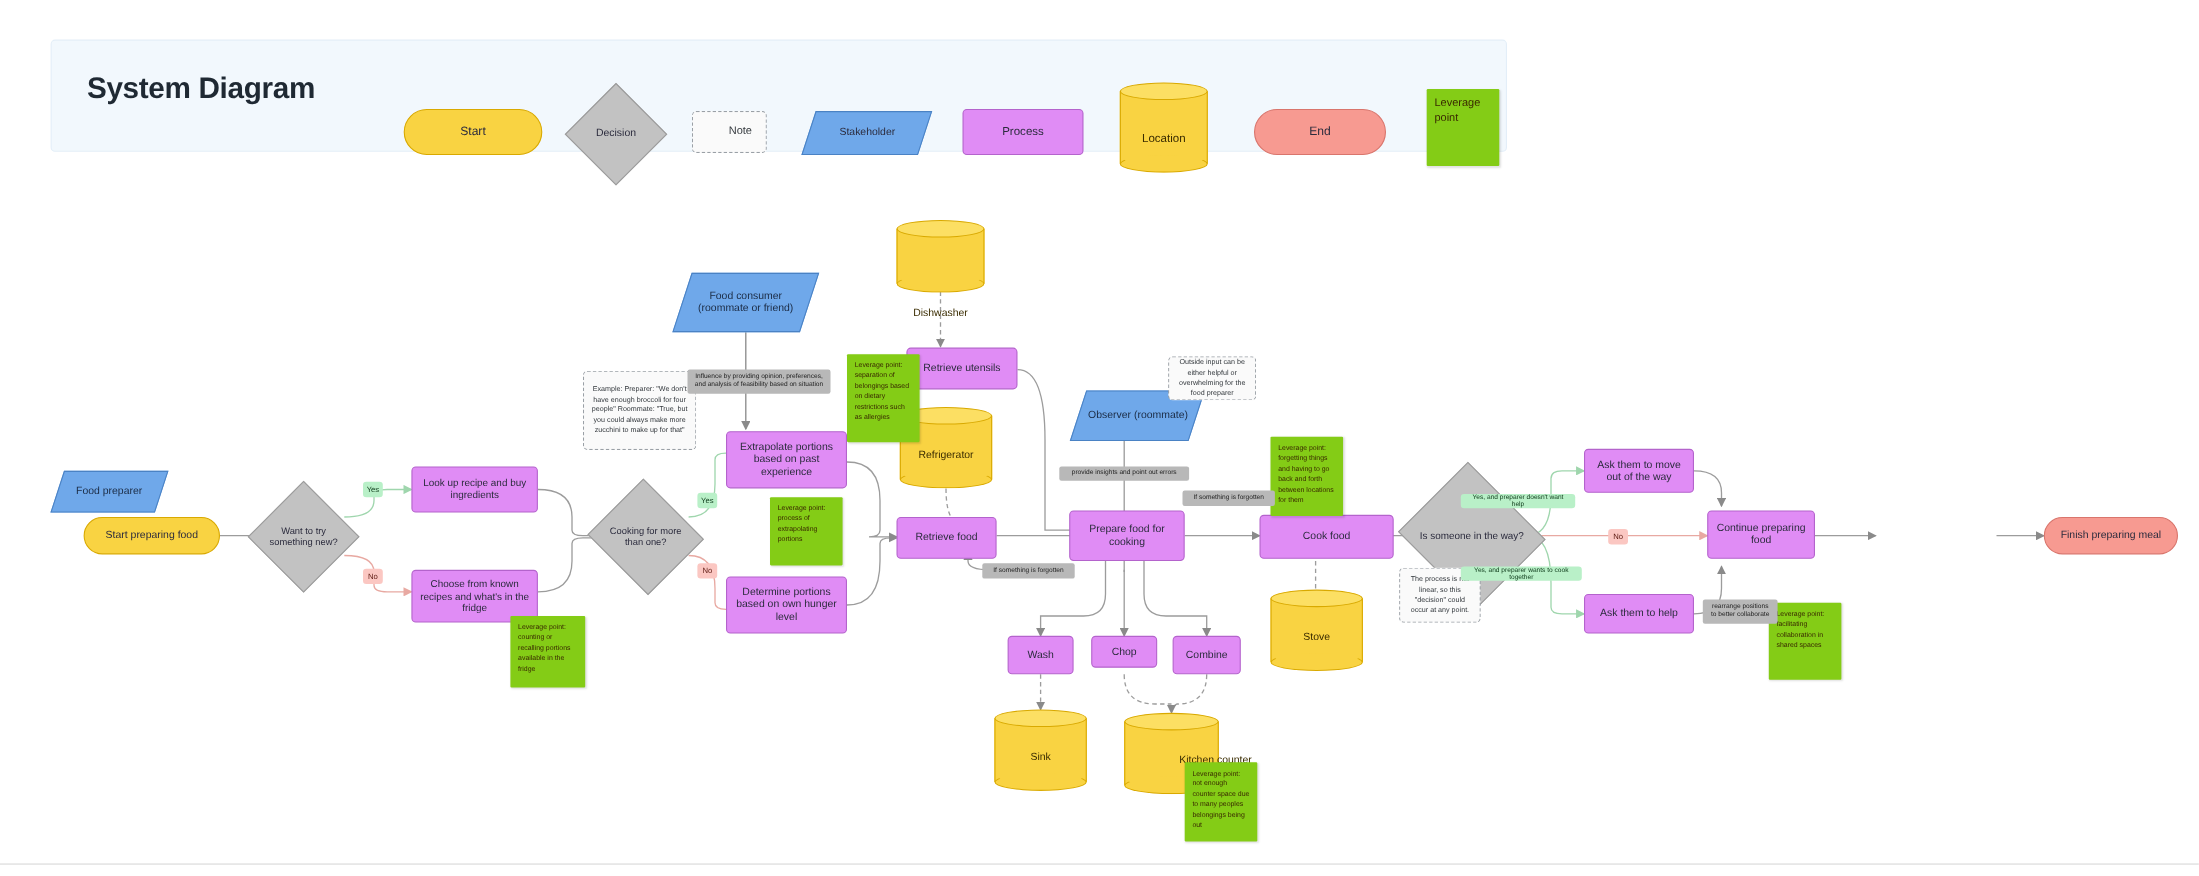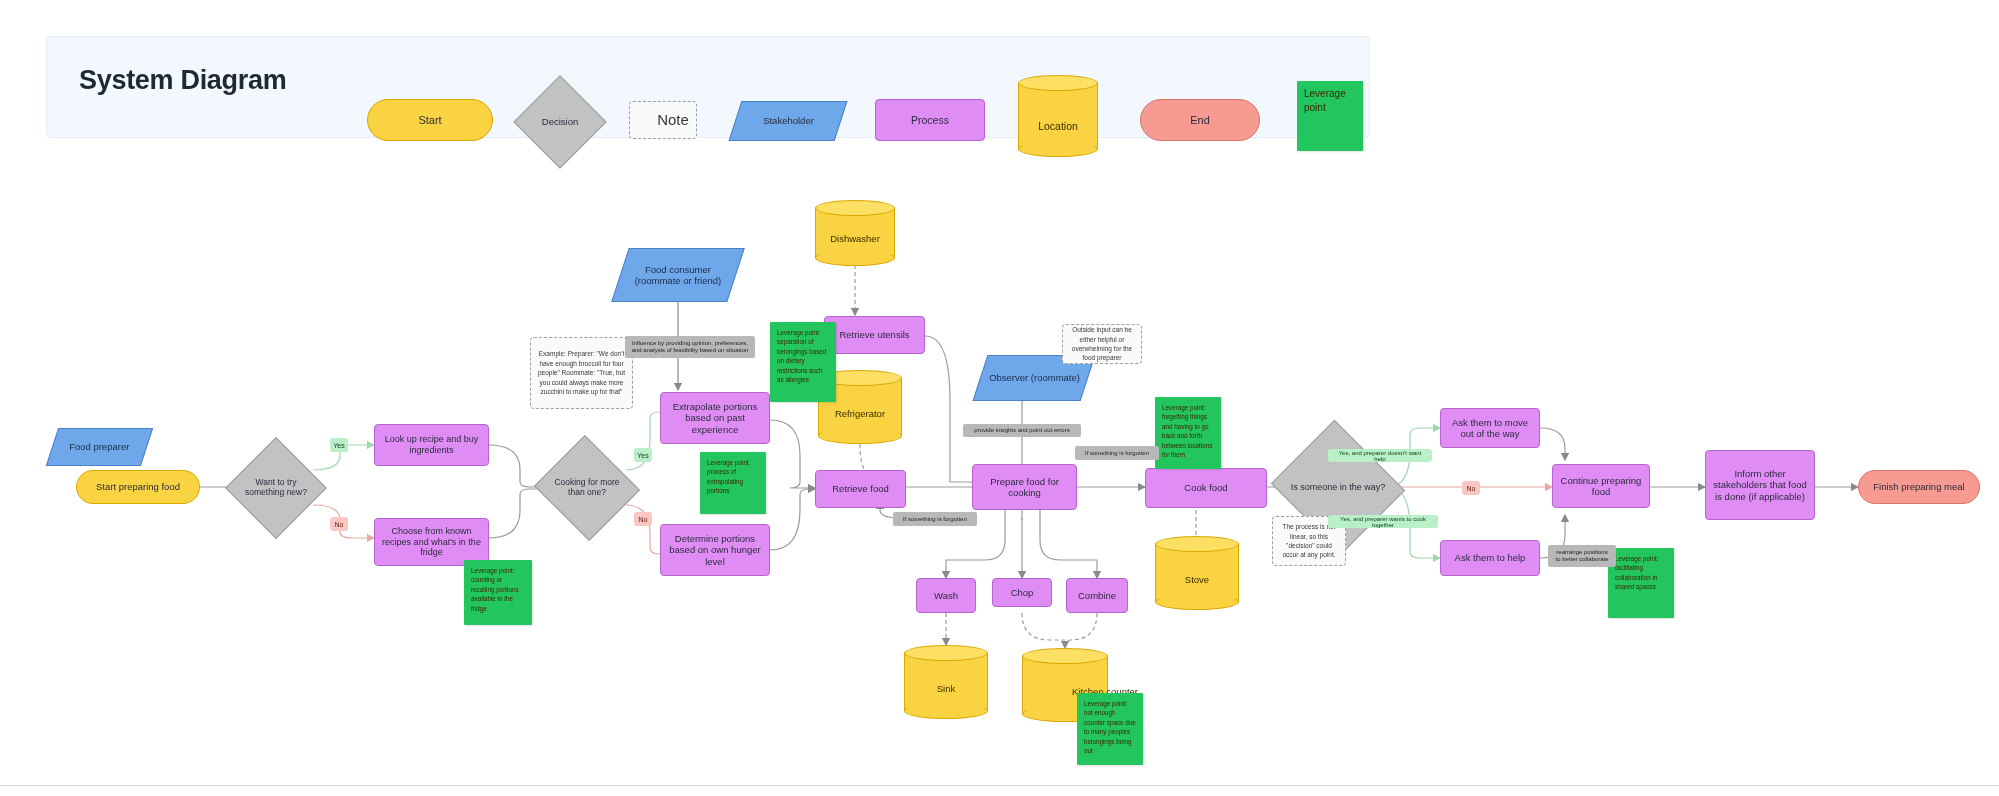--- a/index.html
+++ b/index.html
@@ -60,21 +60,21 @@
     background: #f79a91; border: 1.5px solid #d9756c; border-radius: 999px;
   }
   .n-process {
     background: #e08cf5; border: 1.5px solid #b463cc; border-radius: 4px;
   }
   .n-note {
     background: #fafafa; border: 1.3px dashed #9aa0a6; border-radius: 4px;
     color: #33383d;
   }
   .n-leverage {
-    background: #22c55e; border: none; border-radius: 1px;
+    background: #84cc16; border: none; border-radius: 1px;
     color: #3a2a00; text-align: left; align-items: flex-start;
     justify-content: flex-start; padding: 6px 7px;
     box-shadow: 1px 1px 2px rgba(0,0,0,.12);
   }
   .n-edge-label {
     position: absolute;
     background: #b8b8b8; color: #1e1e1e;
     padding: 2px 5px; border-radius: 2px;
     font-size: 7px; line-height: 1.1;
     display: flex; align-items: center; justify-content: center;
@@ -150,21 +150,21 @@
 
       <div class="node n-start" style="left:0px; top:52px; width:126px; height:42px; font-size:11px;">
         <span>Start</span>
       </div>
 
       <div class="n-diamond-wrap" style="left:160px; top:42px; width:66px; height:66px;">
         <div class="n-diamond-shape"></div>
         <div class="n-diamond-label" style="font-size:9.5px;">Decision</div>
       </div>
 
-      <div class="node n-note" style="left:262px; top:54px; width:68px; height:38px; font-size:15px;padding-left:24px;">
+      <div class="node n-note" style="left:262px; top:54px; width:68px; height:38px; font-size:10px;padding-left:24px;">
         <span>Note</span>
       </div>
 
       <div class="node n-stake" style="left:368px; top:54px; width:106px; height:40px; font-size:9.5px;">
         <span>Stakeholder</span>
       </div>
 
       <div class="node n-process" style="left:508px; top:52px; width:110px; height:42px; font-size:10.5px;">
         <span>Process</span>
       </div>
@@ -347,29 +347,26 @@
   </div>
 
   <div class="node n-process" style="left:1440px; top:540px; width:100px; height:36px; font-size:9.5px;">
     <span>Ask them to help</span>
   </div>
 
   <div class="node n-process" style="left:1552px; top:464px; width:98px; height:44px; font-size:9.5px;">
     <span>Continue preparing food</span>
   </div>
 
-  <div class="node n-process" style="left:1705px; top:450px; width:110px; height:70px; font-size:9.5px;">
-    <span>Inform other stakeholders that food is done (if applicable)</span>
-  </div>
 
   <div class="n-cyl" style="left:815px; top:200px; width:80px; height:66px;">
     <div class="body"></div>
     <div class="bot"></div>
     <div class="top"></div>
-    <div class="lbl" style="font-size:9.5px; padding-top:10px;">Dishwasher</div>
+    <div class="lbl" style="font-size:9.5px; padding-top:10px;margin-top:46px;">Dishwasher</div>
   </div>
 
   <div class="n-cyl" style="left:818px; top:370px; width:84px; height:74px;">
     <div class="body"></div>
     <div class="bot"></div>
     <div class="top"></div>
     <div class="lbl" style="font-size:9.5px; padding-top:12px;">Refrigerator</div>
   </div>
 
   <div class="n-cyl" style="left:904px; top:645px; width:84px; height:74px;">

